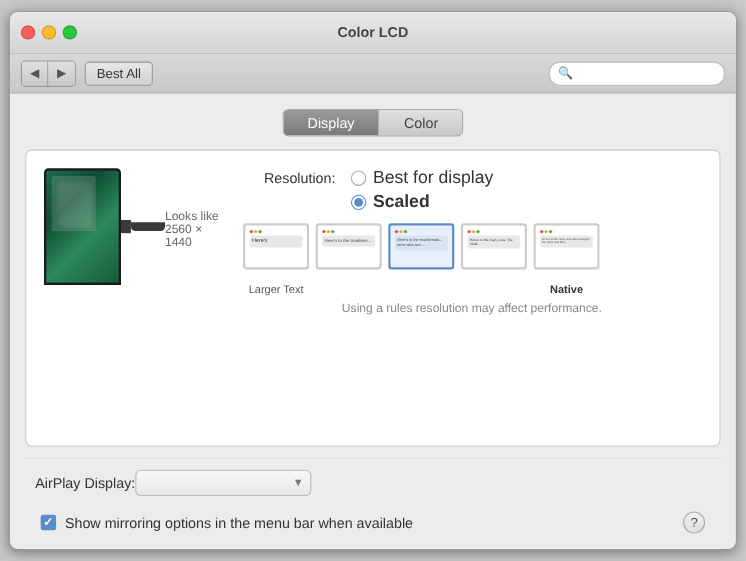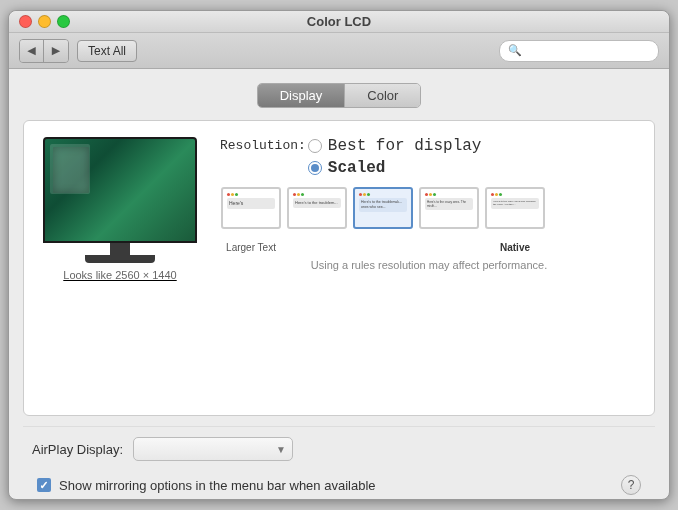--- a/index.html
+++ b/index.html
@@ -18,21 +18,21 @@
       background: #ececec;
       border-radius: 8px;
       box-shadow: 0 2px 12px rgba(0,0,0,0.4);
       border: 1px solid #999;
       display: flex;
       flex-direction: column;
       overflow: hidden;
     }
     .titlebar {
       background: linear-gradient(to bottom, #e8e8e8, #d4d4d4);
-      height: 22px;
+      height: 38px;
       border-radius: 8px 8px 0 0;
       border-bottom: 1px solid #bbb;
       display: flex;
       align-items: center;
       padding: 0 10px;
       position: relative;
     }
     .traffic-lights {
       display: flex;
       gap: 6px;
@@ -111,21 +111,21 @@
     }
     .search-input {
       border: none;
       outline: none;
       font-size: 12px;
       width: 100%;
       background: transparent;
     }
     .content {
       flex: 1;
-      padding: 14px 14px 0 14px;
+      padding: 14px 14px 10px 14px;
       display: flex;
       flex-direction: column;
     }
     .tabs-container {
       display: flex;
       justify-content: center;
       margin-bottom: 12px;
     }
     .tab-group {
       display: flex;
@@ -157,23 +157,22 @@
     }
     .display-row {
       display: flex;
       gap: 20px;
       align-items: flex-start;
     }
     .monitor-img {
       width: 160px;
       flex-shrink: 0;
       display: flex;
-      flex-direction: column;
-      align-items: center;
-      text-decoration: underline;
+      flex-direction: row;
+      align-items: center;
     }
     .monitor-body {
       width: 154px;
       height: 106px;
       background: #2a2a2a;
       border-radius: 4px 4px 0 0;
       border: 2px solid #1a1a1a;
       overflow: hidden;
       position: relative;
     }
@@ -218,22 +217,21 @@
       color: #666;
       margin-top: 6px;
     }
     .settings-panel {
       flex: 1;
     }
     .resolution-row {
       display: flex;
       align-items: flex-start;
       margin-bottom: 10px;
-      gap: 2px;
-      font-family: Liberation Mono, monospace;
+      gap: 14px;
     }
     .resolution-label {
       font-size: 13px;
       color: #333;
       font-weight: 500;
       min-width: 85px;
       text-align: right;
       padding-top: 1px;
     }
     .radio-options {
@@ -309,21 +307,20 @@
       margin-top: 6px;
     }
     .bottom-section {
       margin-top: 10px;
       padding-top: 10px;
       border-top: 1px solid #ddd;
     }
     .airplay-row {
       display: flex;
       align-items: center;
-      gap: 10px;
       margin-bottom: 10px;
     }
     .airplay-label {
       font-size: 13px;
       color: #333;
       font-weight: 500;
       min-width: 100px;
       text-align: right;
     }
     .dropdown {
@@ -417,21 +414,21 @@
       <div class="traffic-light tl-maximize"></div>
     </div>
     <span class="title-text">Color LCD</span>
   </div>
 
   <div class="toolbar">
     <div class="nav-buttons">
       <button class="nav-btn">◀</button>
       <button class="nav-btn">▶</button>
     </div>
-    <button class="show-all-btn">Text All</button>
+    <button class="show-all-btn">Best All</button>
     <div class="search-box">
       <span class="search-icon">🔍</span>
       <input class="search-input" type="text" placeholder="" style="">
     </div>
   </div>
 
   <div class="content">
 
     <div class="tabs-container">
       <div class="tab-group">

